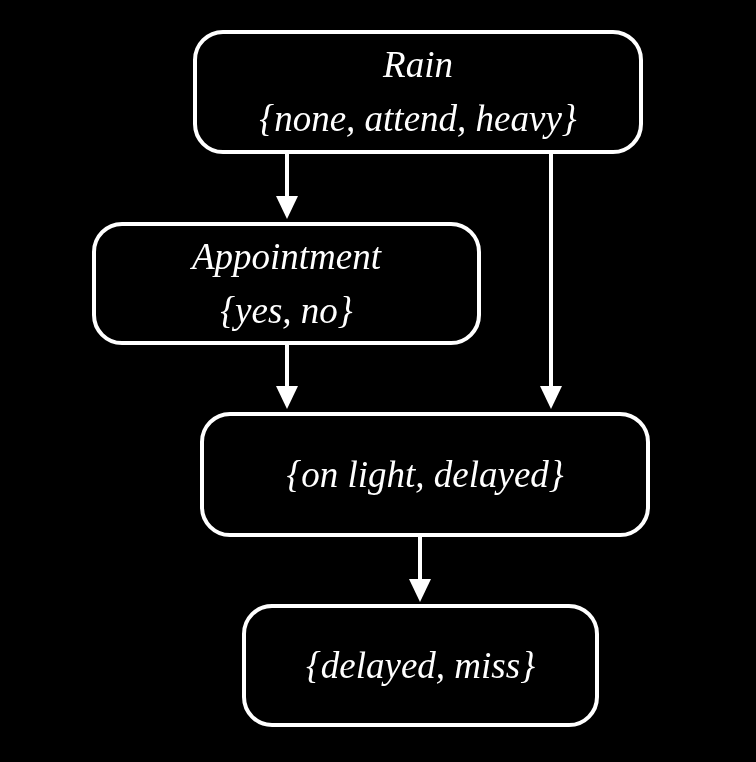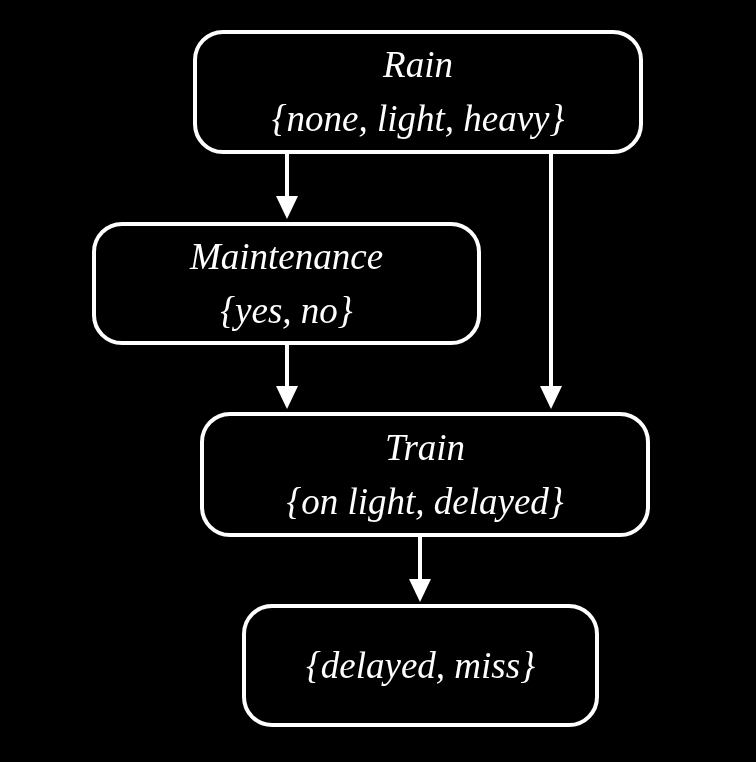--- a/index.html
+++ b/index.html
@@ -64,30 +64,29 @@
       <polygon points="276,386 298,386 287,409"></polygon>
     </g>
     <g>
       <line x1="420" y1="537" x2="420" y2="580"></line>
       <polygon points="409,579 431,579 420,602"></polygon>
     </g>
   </svg>
 
   <div class="node" id="node-rain">
     <div class="node-title">Rain</div>
-    <div class="node-values">{none, light, heavy}</div>
+    <div class="node-values">{none, attend, heavy}</div>
   </div>
 
   <div class="node" id="node-maintenance">
-    <div class="node-title">Maintenance</div>
+    <div class="node-title">Appointment</div>
     <div class="node-values">{yes, no}</div>
   </div>
 
   <div class="node" id="node-train">
-    <div class="node-title">Train</div>
     <div class="node-values">{on light, delayed}</div>
   </div>
 
   <div class="node" id="node-appointment">
     <div class="node-values">{delayed, miss}</div>
   </div>
 
 </div>
 
 </body></html>

